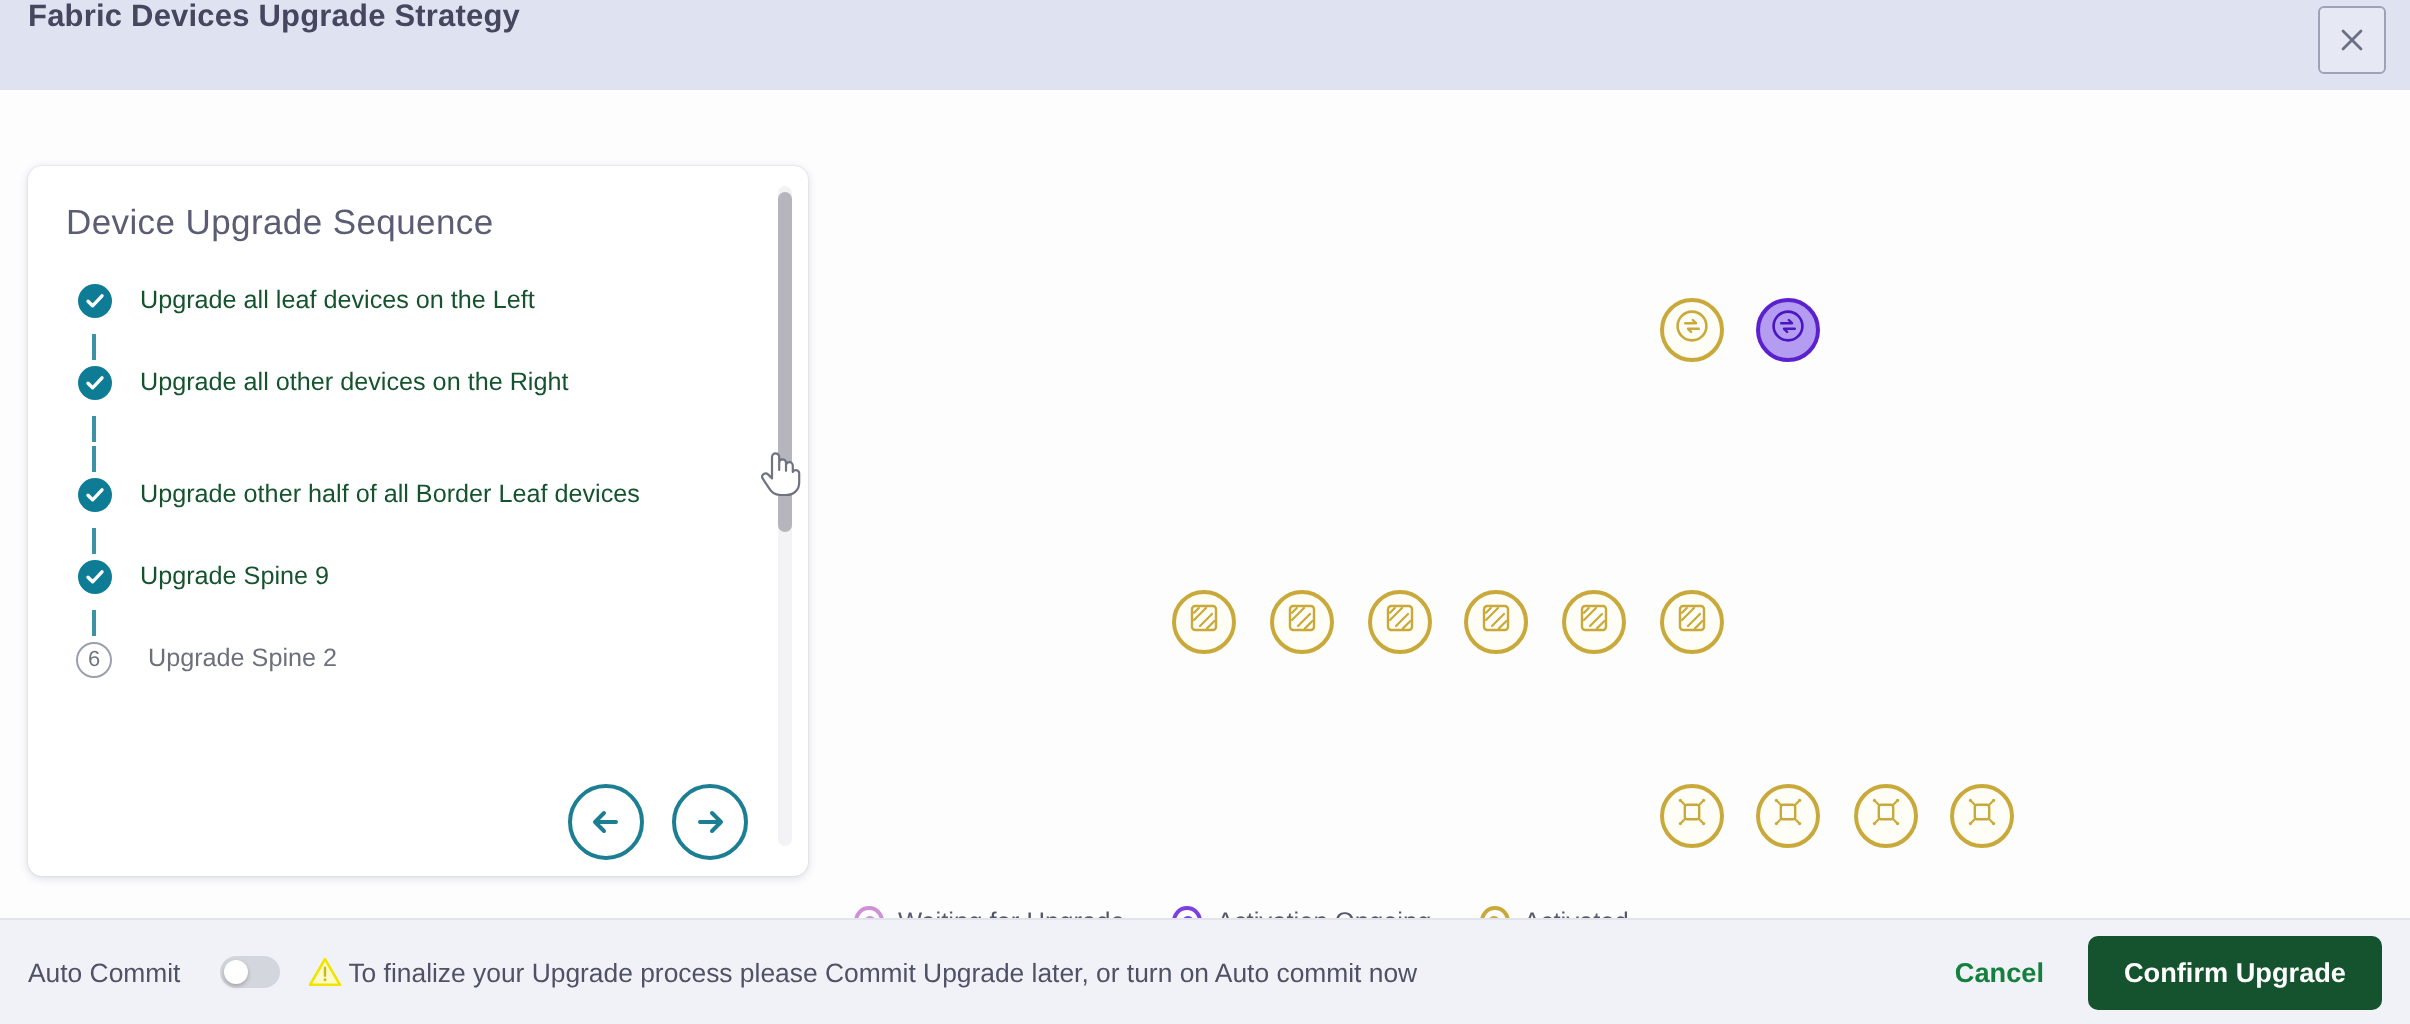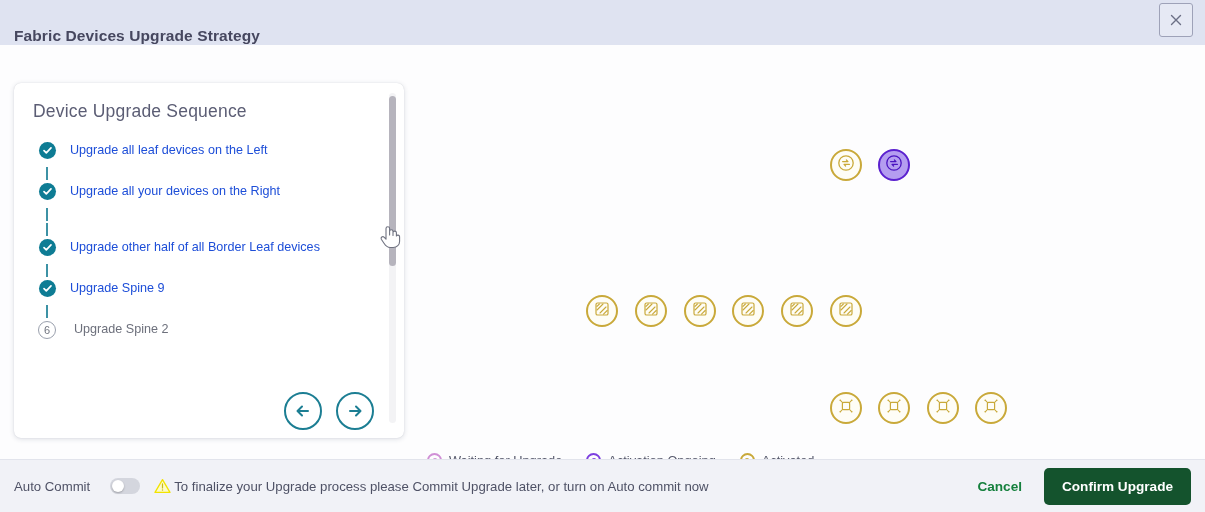--- a/index.html
+++ b/index.html
@@ -22,21 +22,21 @@
     flex-direction: column;
   }
 
   
   .header {
     position: relative;
     height: 45px;
     min-height: 45px;
     background: #dfe3f1;
     display: flex;
-    align-items: flex-end;
+    align-items: flex-start;
     box-sizing: border-box;
     padding: 0 14px;
   }
   .header-title {
     font-size: 15.5px;
     font-weight: bold;
     color: #46475f;
     letter-spacing: 0.1px;
   }
   .close-btn {
@@ -120,21 +120,21 @@
     border: 1px solid #9aa0ad;
     box-sizing: border-box;
     display: flex;
     align-items: center;
     justify-content: center;
     font-size: 11px;
     color: #70747f;
   }
   .step-label {
     font-size: 12.6px;
-    color: #1d4ed8;
+    color: #14532d;
     line-height: 17px;
     padding-left: 9px;
     padding-top: 1px;
     max-width: 250px;
   }
   .step-label.pending { color: #6d707c; padding-left: 13px; }
   .connector {
     height: 15px;
     display: flex;
   }
@@ -373,21 +373,21 @@
             </span>
           </div>
           <div class="step">
             <div class="step-marker">
               <span class="dot-done">
                 <svg width="11" height="11" viewBox="0 0 11 11">
                   <path d="M2 5.6 L4.3 7.9 L9 2.9" stroke="#ffffff" stroke-width="1.7" fill="none" stroke-linecap="round" stroke-linejoin="round"></path>
                 </svg>
               </span>
             </div>
-            <div class="step-label">Upgrade all your devices on the Right</div>
+            <div class="step-label">Upgrade all other devices on the Right</div>
           </div>
           <div class="connector">
             <span class="connector-line">
               <i></i>
             </span>
           </div>
           <div class="connector">
             <span class="connector-line">
               <i></i>
             </span>

